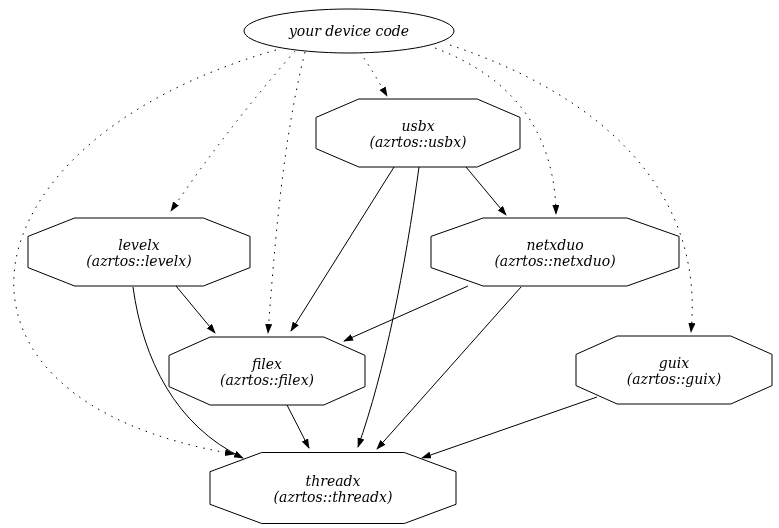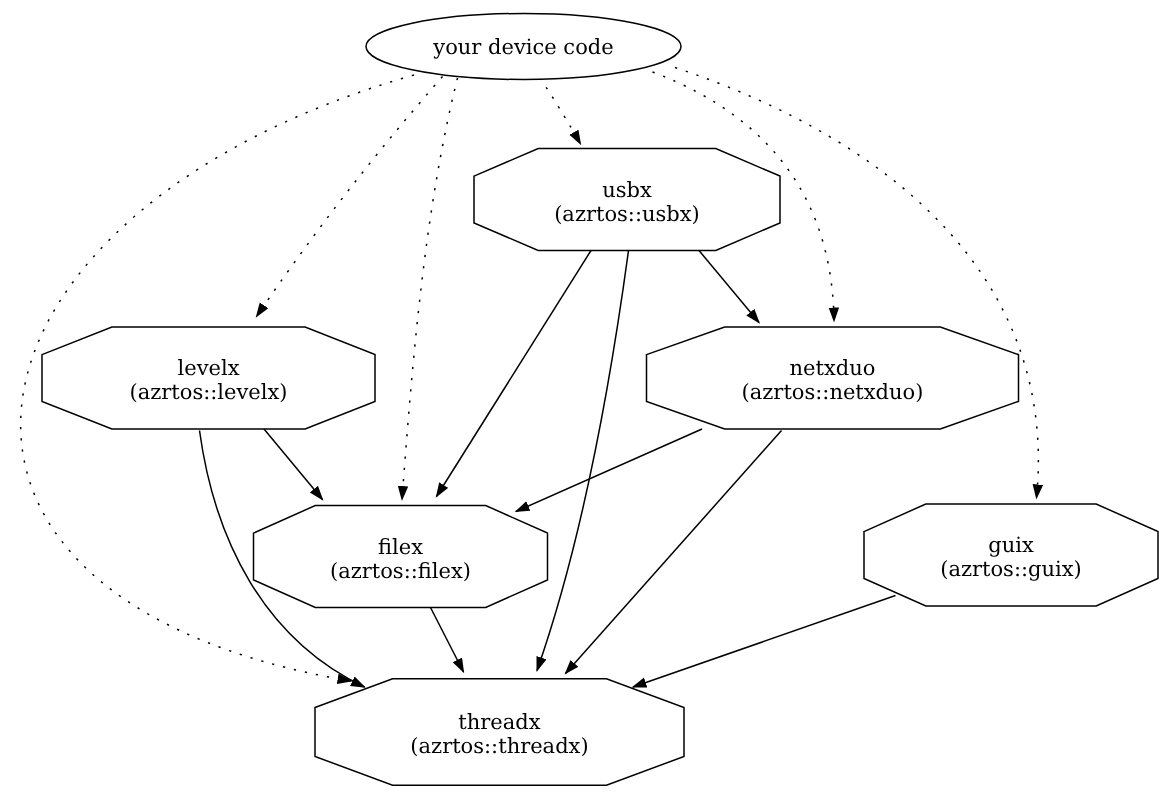--- a/index.html
+++ b/index.html
@@ -1,16 +1,16 @@
 <!DOCTYPE html>
 <html><head>
 <meta charset="utf-8">
 <style>
   html, body { margin: 0; padding: 0; background: #ffffff; }
-  .canvas-wrap { width: 779px; height: 528px; position: relative; background: #ffffff; }
+  .canvas-wrap { width: 779px; height: 528px; position: relative; background: #ffffff; font-style: italic; }
   svg { display: block; }
   .edge { fill: none; stroke: #000000; stroke-width: 1; }
   .edge.dotted { stroke-dasharray: 1.5 6; }
   .node-shape { fill: #ffffff; stroke: #000000; stroke-width: 1; }
   .lbl {
     font-family: "DejaVu Serif", "Liberation Serif", serif;
     font-size: 14px;
     fill: #000000;
   }
 </style>

